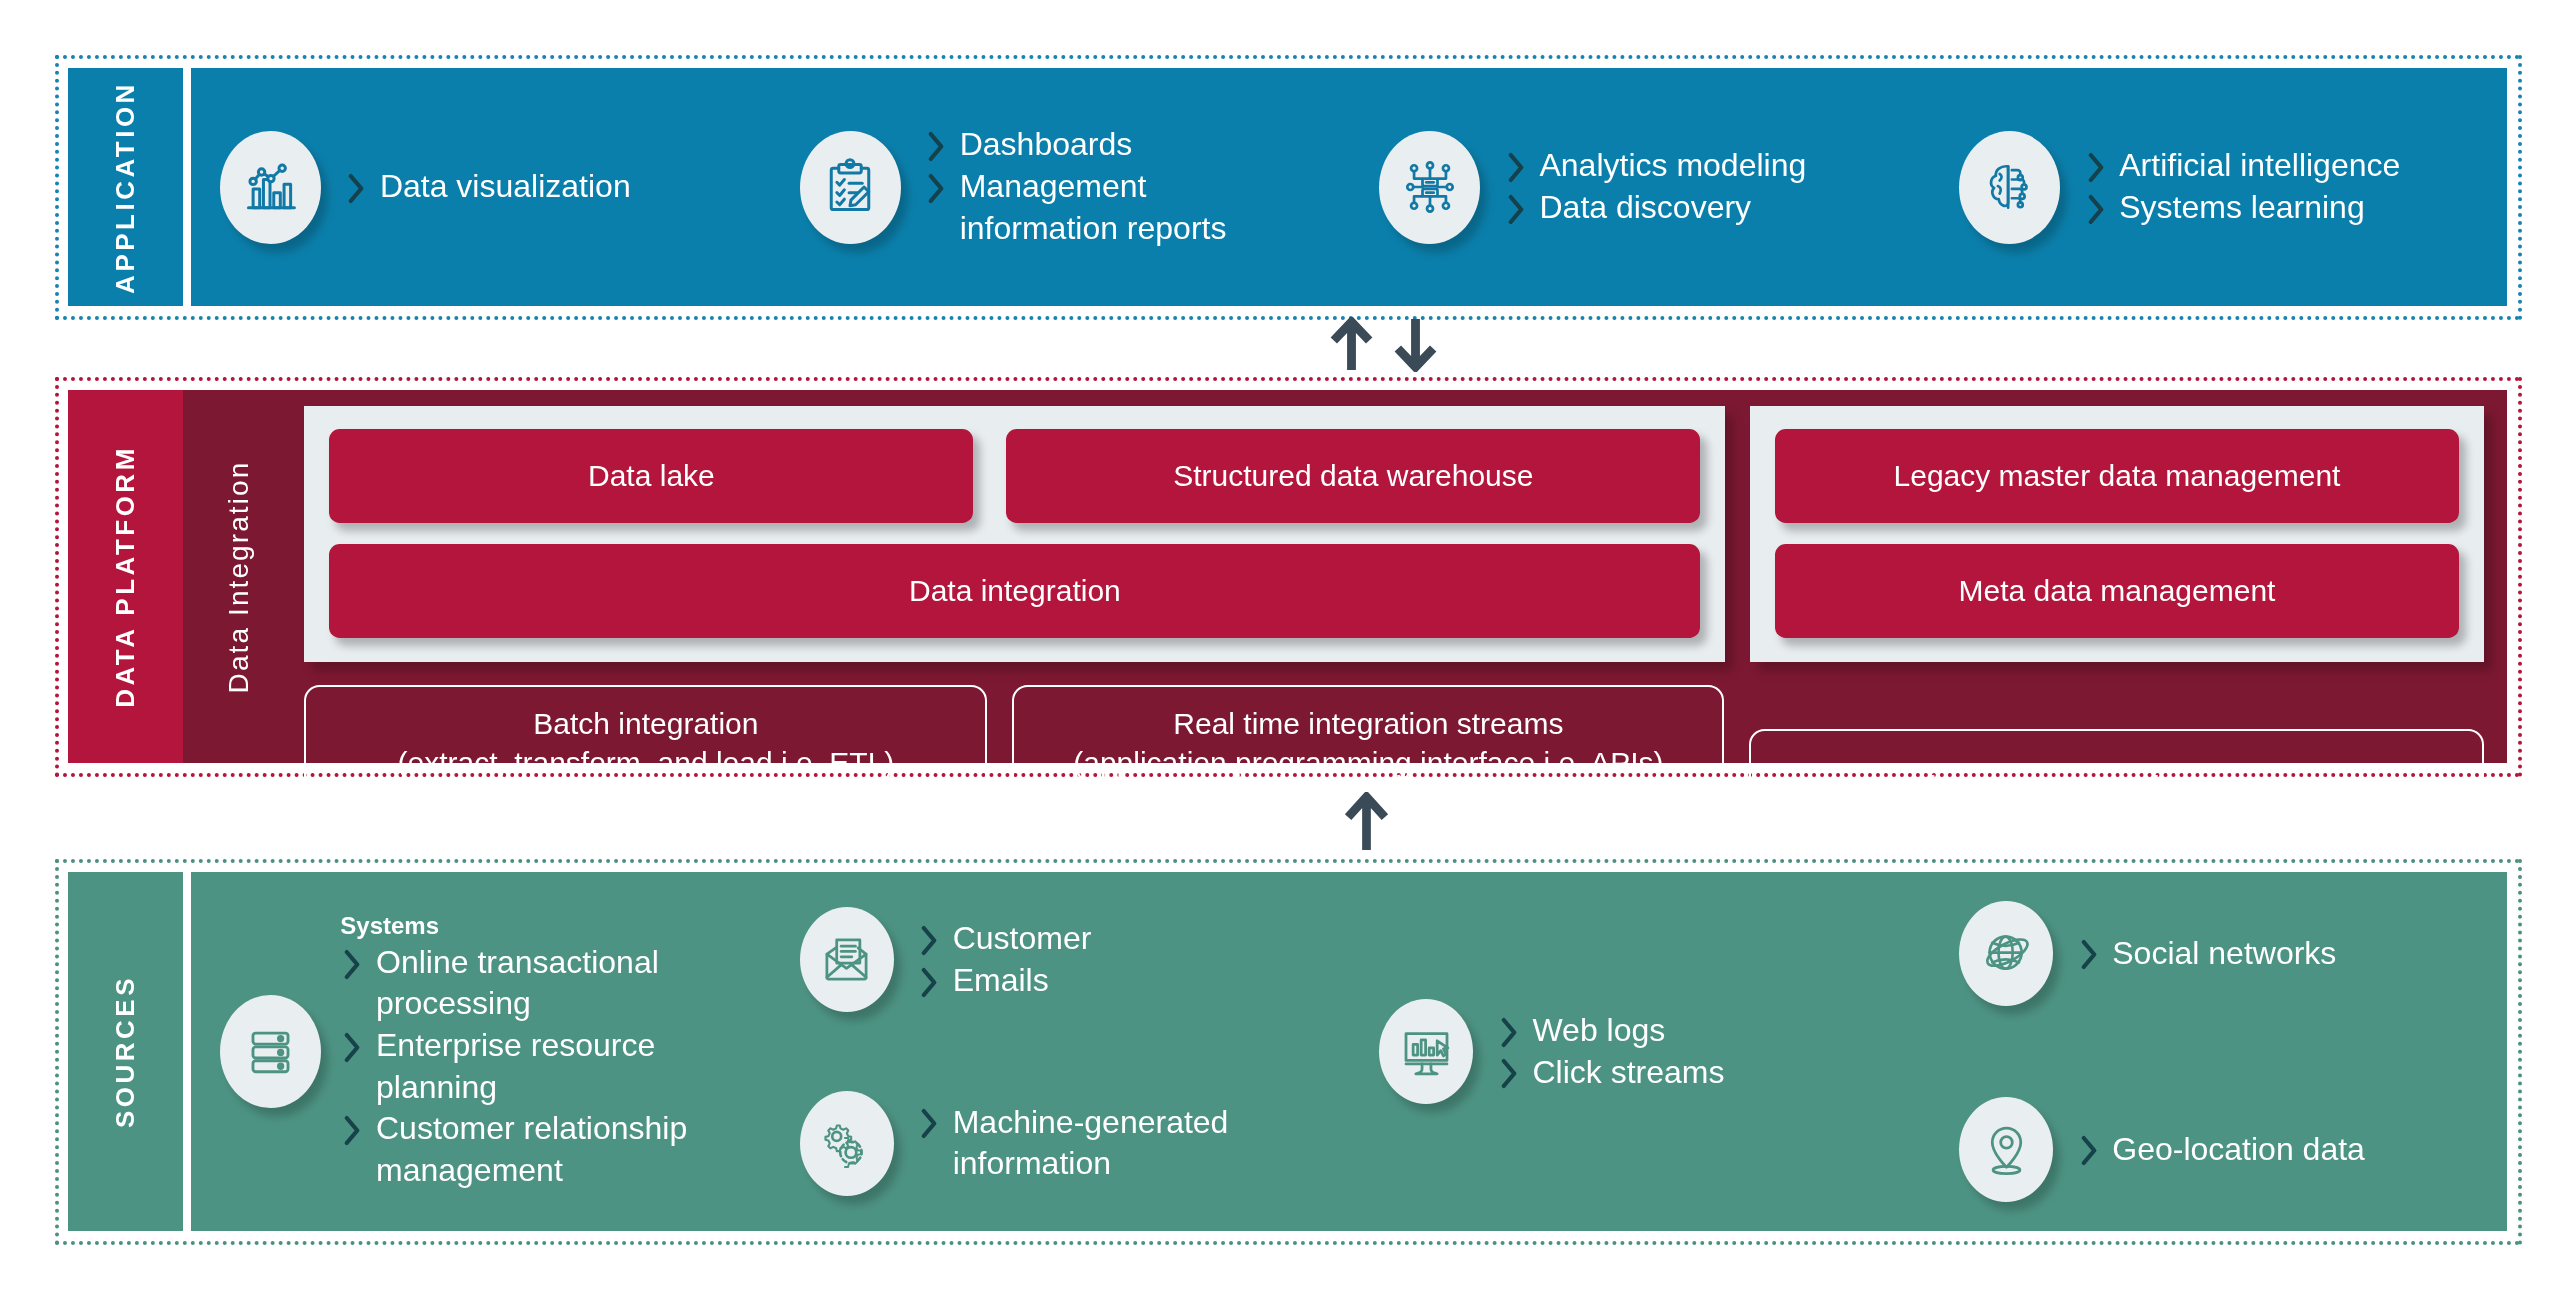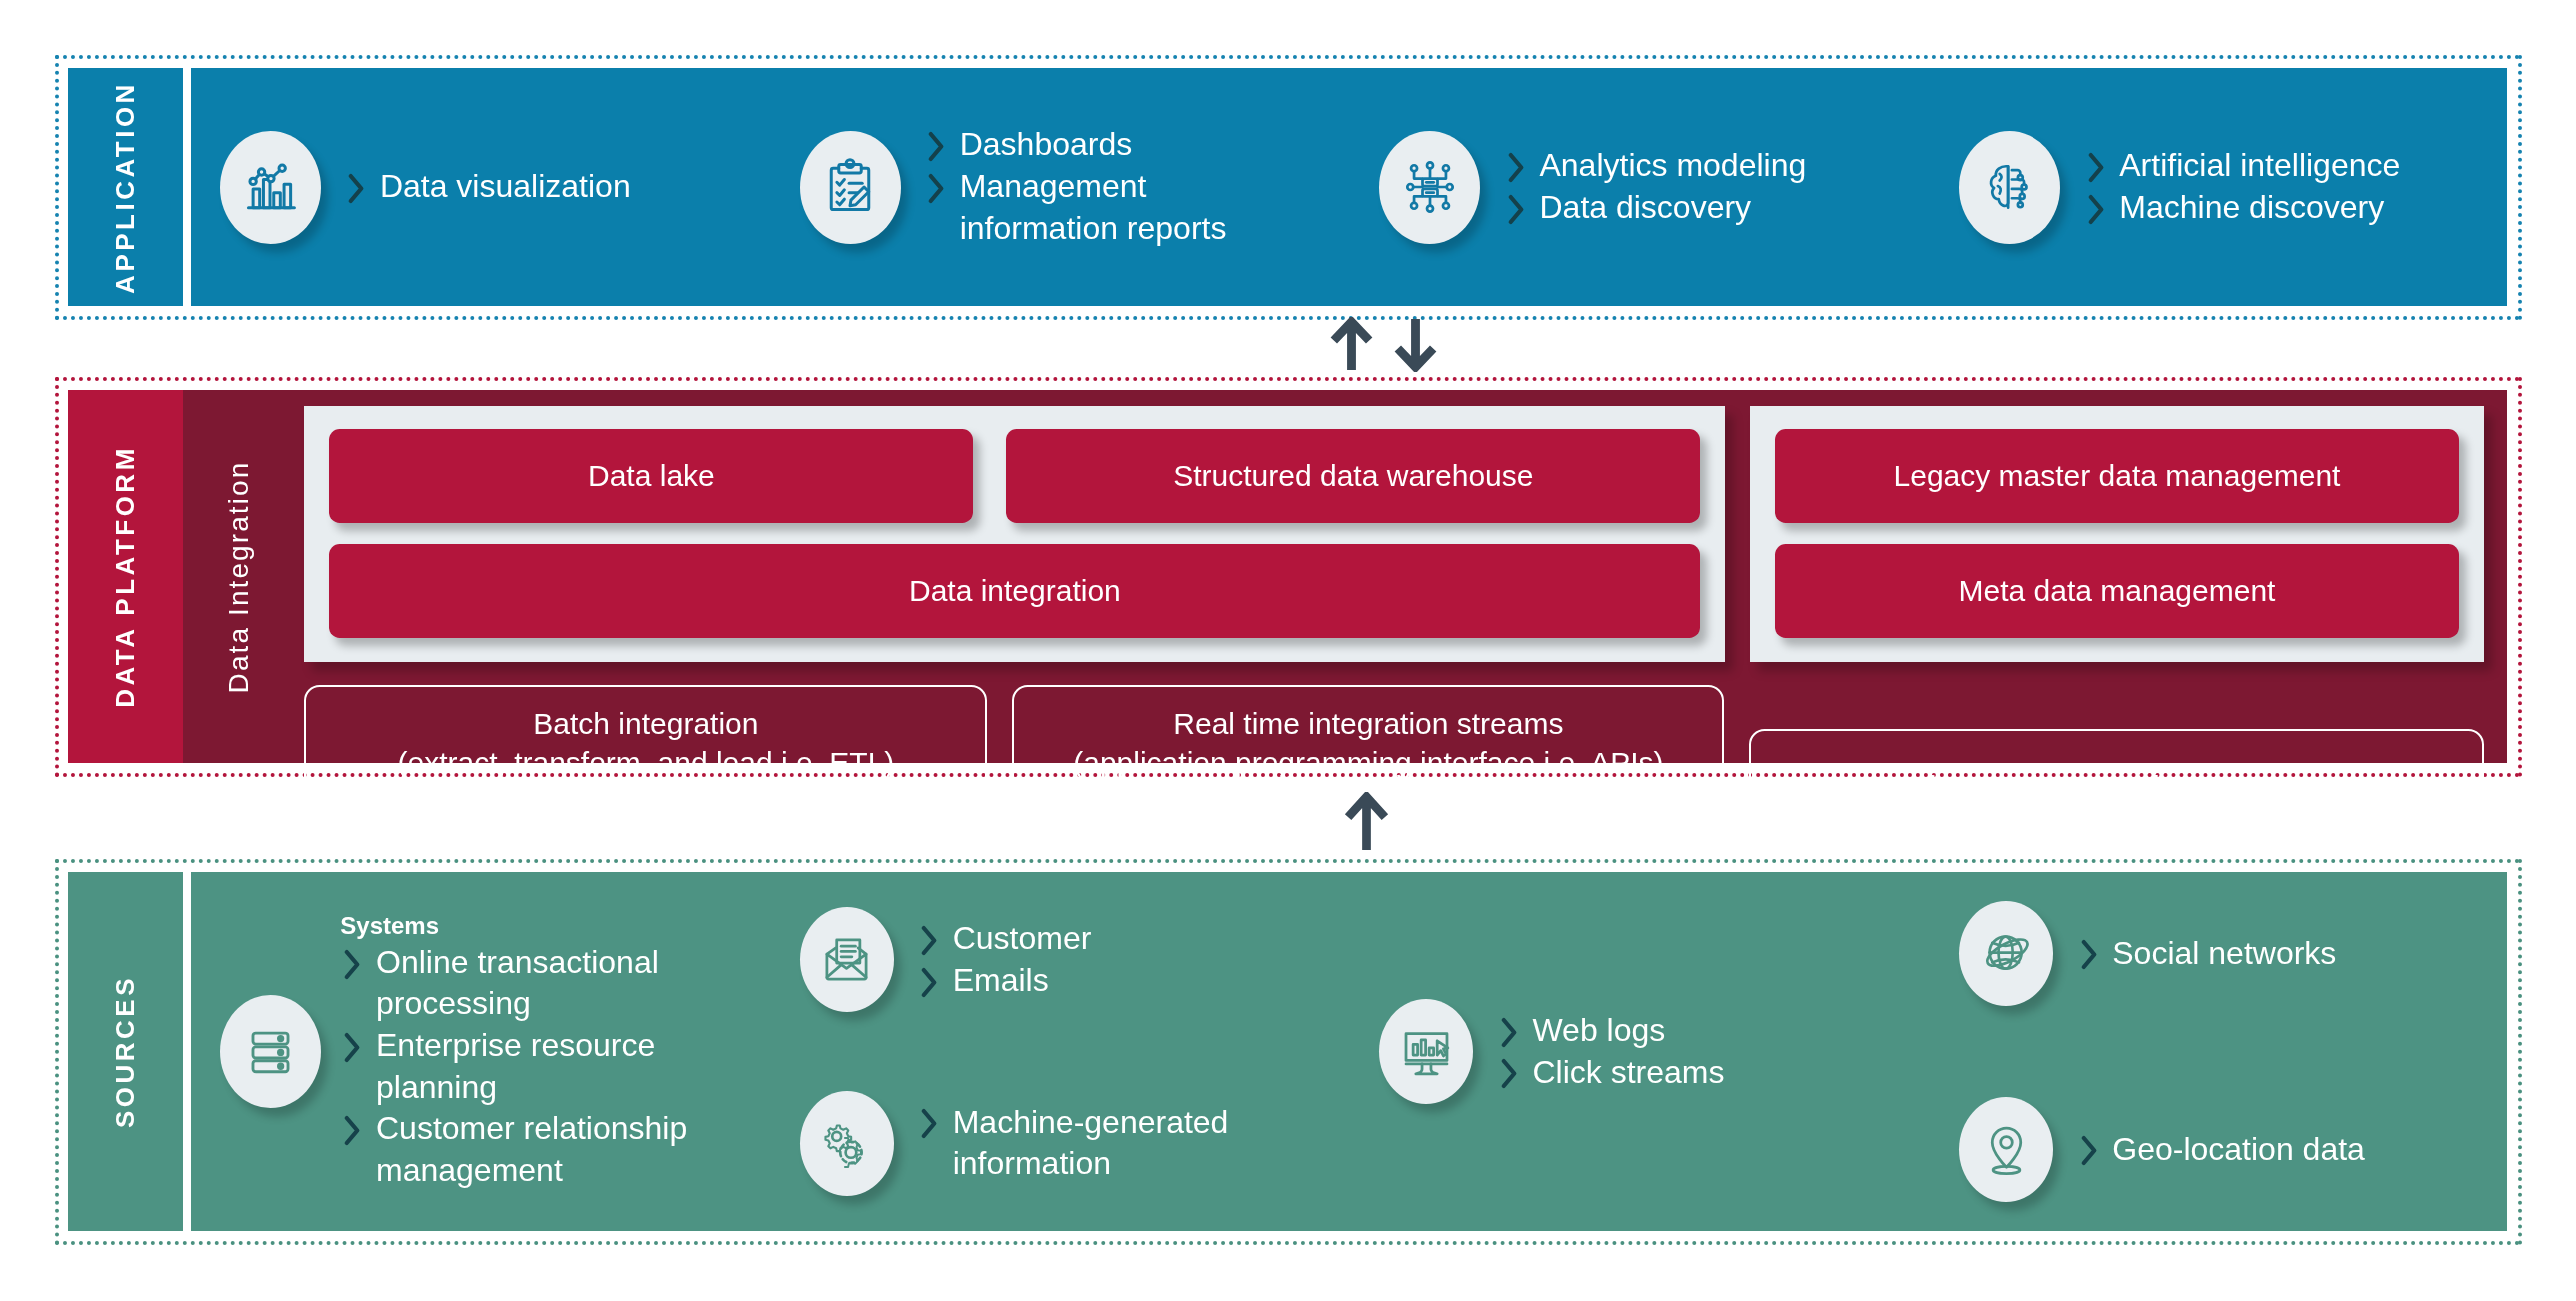--- a/index.html
+++ b/index.html
@@ -211,21 +211,21 @@
           <div class="line">
             <svg class="chev" viewBox="0 0 26 40">
                 <path d="M7 7 L18 20 L7 33"></path>
               </svg>
             <span class="ltxt">Artificial intelligence</span>
           </div>
           <div class="line">
             <svg class="chev" viewBox="0 0 26 40">
                 <path d="M7 7 L18 20 L7 33"></path>
               </svg>
-            <span class="ltxt">Machine discovery</span>
+            <span class="ltxt">Systems learning</span>
           </div>
         </div>
       </div>
 
     </div>
   </div>
 
   <div class="arrow" style="left:1322px;top:317px;width:59px;height:55px;">
     <svg width="59" height="55" viewBox="0 0 60 56">
         <path d="M30 54 V6 M12 24 L30 5 L48 24"></path>

